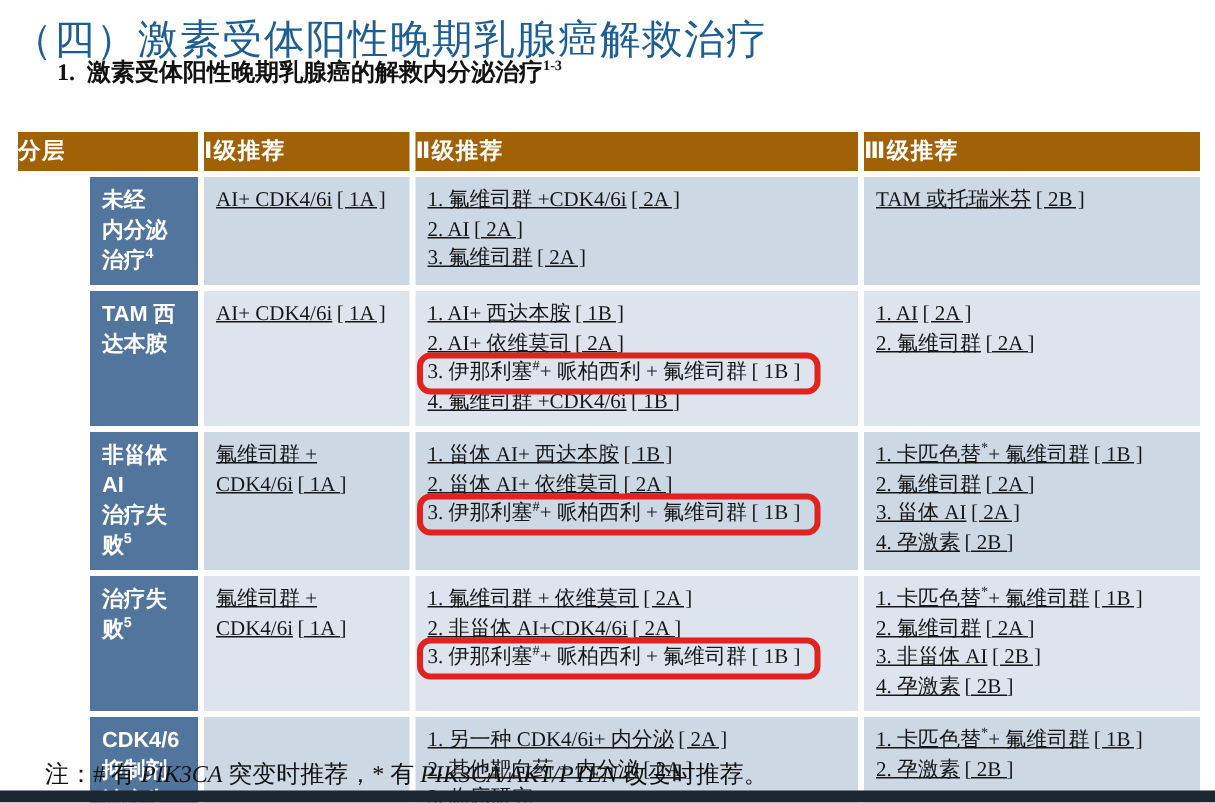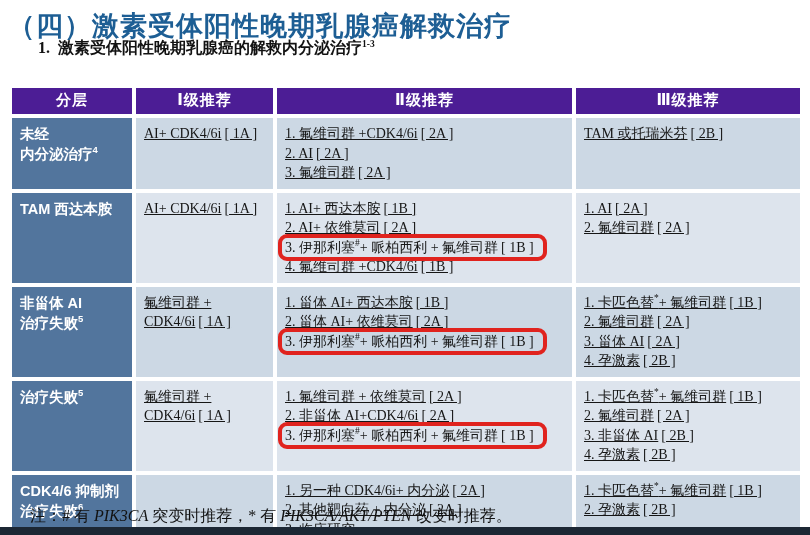--- a/index.html
+++ b/index.html
@@ -6,44 +6,44 @@
   body{
     width:810px;height:535px;position:relative;overflow:hidden;
     background:#ffffff;
     font-family:"Liberation Serif","DejaVu Serif",serif;
     color:#151515;
   }
   sup{font-size:9.5px;vertical-align:super;line-height:0;}
   .title{
     position:absolute;left:8px;top:8px;
     font-family:"Liberation Sans","DejaVu Sans",sans-serif;
-    font-weight:bold;font-size:27px;letter-spacing:1px;
+    font-weight:normal;font-size:27px;letter-spacing:1px;
     color:#1d5e94;white-space:nowrap;
   }
   .subtitle{
     position:absolute;left:38px;top:38px;
     font-weight:bold;font-size:16px;color:#121212;white-space:nowrap;
   }
   .subtitle .num{margin-right:8px;}
   .tablewrap{position:absolute;left:12px;top:88px;width:789px;}
   .trow{
     display:grid;grid-template-columns:120px 137px 295px 224px;
     column-gap:4px;margin-bottom:4px;
   }
   .hcell{
-    background:#4c1d95;color:#ffffff;
+    background:#a16207;color:#ffffff;
     font-family:"Liberation Sans","DejaVu Sans",sans-serif;
     font-weight:bold;font-size:15px;letter-spacing:1px;
-    text-align:center;padding:3px 0 4px 0;
+    text-align:left;padding:3px 0 4px 0;
   }
   .cell{padding:6px 7px 6px 8px;font-size:14px;line-height:19.5px;}
   .stratum{
     background:#52759d;color:#ffffff;
     font-family:"Liberation Sans","DejaVu Sans",sans-serif;
-    font-weight:bold;font-size:14.5px;line-height:20px;
+    font-weight:bold;font-size:14.5px;line-height:20px;margin-left:48px;
   }
   .data{background:#ccd8e4;color:#161616;text-decoration:underline;}
   .tbody .trow:nth-child(even) .data{background:#dde4ed;}
   .tbody .trow:nth-child(1){min-height:55px;}
   .tbody .trow:nth-child(2){min-height:84px;}
   .tbody .trow:nth-child(3){min-height:83px;}
   .tbody .trow:nth-child(4){min-height:80px;}
   .tbody .trow:nth-child(5){min-height:72px;}
   .item{white-space:nowrap;}
   .grade{margin-left:3px;}

